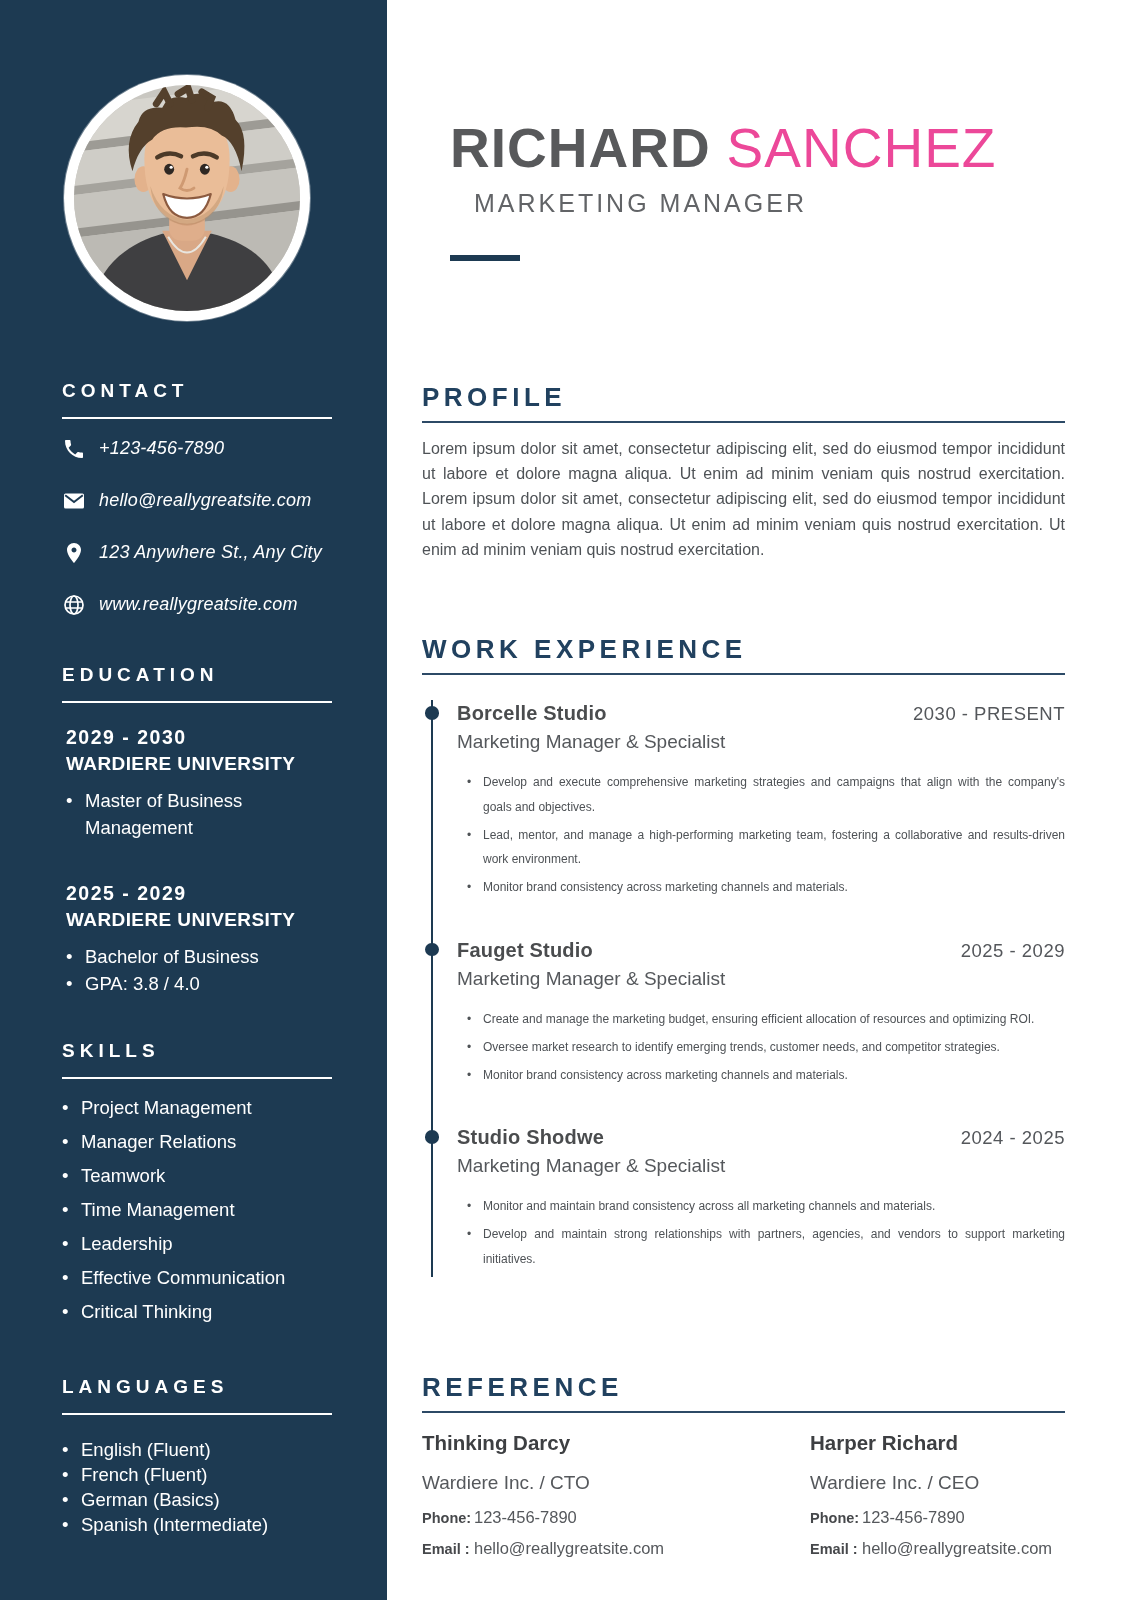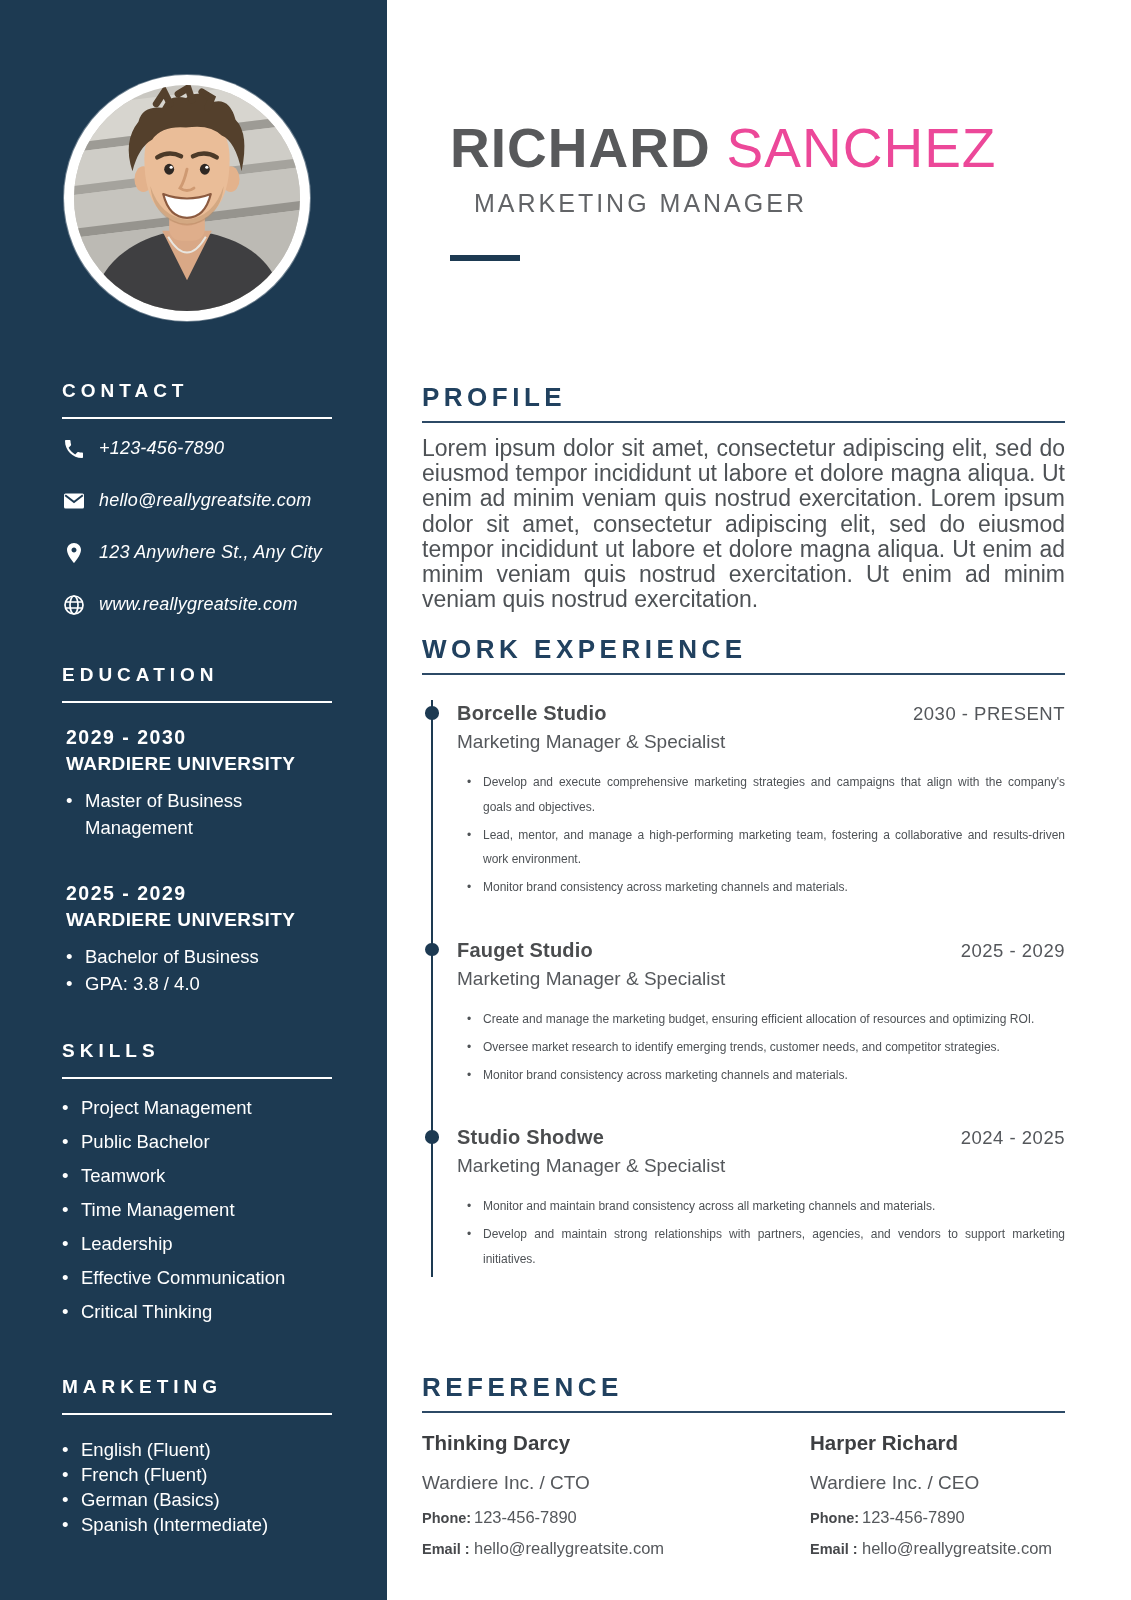--- a/index.html
+++ b/index.html
@@ -35,21 +35,21 @@
   .hdr .fn{color:#58595b;margin-right:16px;}
   .hdr .ln{color:#ec4899;font-weight:400;}
   .hdr .job{margin-top:13px;font-size:25px;letter-spacing:3px;color:#626467;}
   .hdr .bar{margin-top:20px;width:70px;height:6px;background:#1d3a52;}
   .m-sec{position:absolute;left:422px;right:66px;}
   .m-h{font-size:26px;font-weight:700;letter-spacing:4.5px;line-height:30px;color:#21415f;margin:0;}
   .m-hr{border:none;border-top:2.5px solid #2c4a66;margin:9px 0 0 0;}
   .sec-profile{top:382px;}
   .sec-work{top:634px;}
   .sec-reference{top:1372px;}
-  .profile-p{margin:13px 0 0 0;font-size:23px;line-height:25.2px;color:#4e5256;text-align:justify;}
+  .profile-p{margin:13px 0 0 0;font-size:16px;line-height:25.2px;color:#4e5256;text-align:justify;}
   .jobs{margin:25px 0 0 9px;border-left:2.5px solid #1d3a52;padding-bottom:2px;}
   .job{position:relative;padding-left:24px;margin-bottom:37px;}
   .job:last-child{margin-bottom:0;}
   .job .tdot{position:absolute;left:-8px;top:6px;width:13.5px;height:13.5px;border-radius:50%;background:#1d3a52;}
   .job-head{display:flex;justify-content:space-between;align-items:baseline;}
   .job-co{font-size:20px;font-weight:700;color:#4a4c4e;line-height:26px;letter-spacing:.2px;}
   .job-date{font-size:18.5px;color:#54575b;letter-spacing:.5px;}
   .job-role{font-size:19px;color:#55585c;line-height:26px;margin-top:3px;}
   ul.job-b{list-style:none;margin:15px 0 0 0;padding:0 0 0 26px;}
   ul.job-b li{position:relative;font-size:12px;line-height:24.8px;color:#4e5256;text-align:justify;margin-bottom:3px;}
@@ -162,31 +162,31 @@
           <li><span>GPA: 3.8 / 4.0</span></li>
         </ul>
       </div>
     </div>
 
     <div class="sb-sec" style="top:1036px">
       <h2 class="sb-h">SKILLS</h2>
       <hr class="sb-hr">
       <ul class="sb-list skills">
         <li><span>Project Management</span></li>
-        <li><span>Public Bachelor</span></li>
+        <li><span>Manager Relations</span></li>
         <li><span>Teamwork</span></li>
         <li><span>Time Management</span></li>
         <li><span>Leadership</span></li>
         <li><span>Effective Communication</span></li>
         <li><span>Critical Thinking</span></li>
       </ul>
     </div>
 
     <div class="sb-sec" style="top:1372px">
-      <h2 class="sb-h">MARKETING</h2>
+      <h2 class="sb-h">LANGUAGES</h2>
       <hr class="sb-hr">
       <ul class="sb-list langs">
         <li><span>English (Fluent)</span></li>
         <li><span>French (Fluent)</span></li>
         <li><span>German (Basics)</span></li>
         <li><span>Spanish (Intermediate)</span></li>
       </ul>
     </div>
   </div>
 

